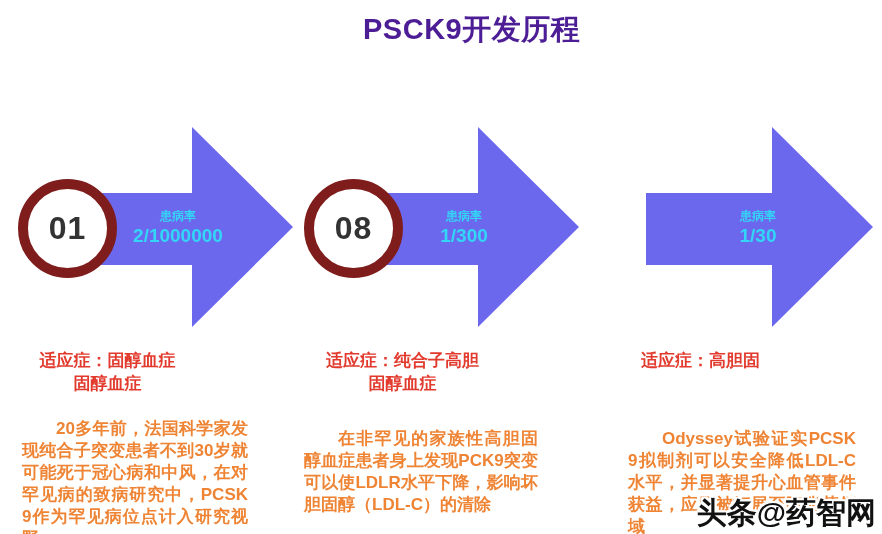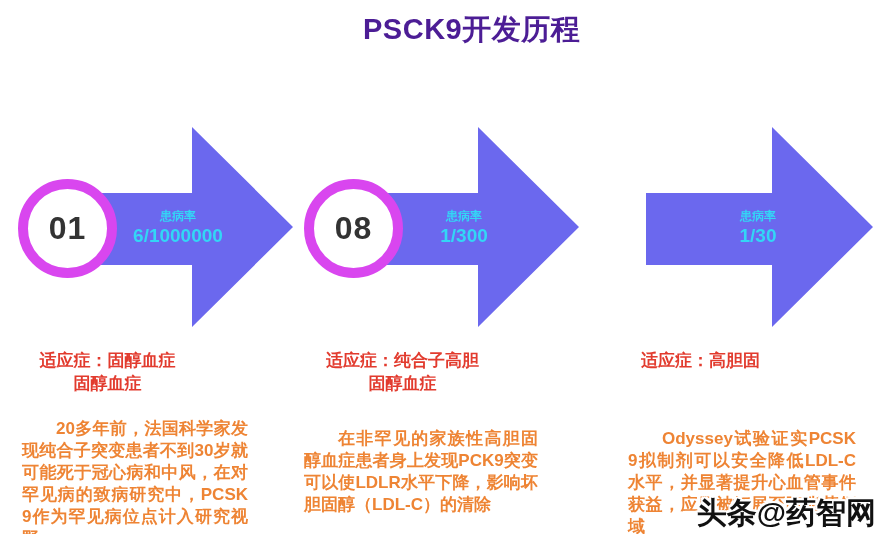--- a/index.html
+++ b/index.html
@@ -14,21 +14,21 @@
   }
   
   .step{position:absolute;top:125px;width:280px;height:205px;}
   .step-1{left:16px;}
   .step-2{left:302px;}
   .step-3{left:596px;}
   .arrow-svg{position:absolute;left:0;top:0;width:280px;height:205px;display:block;}
   .arrow-svg polygon{fill:#6b68ee;}
   .circle{
     position:absolute;left:2px;top:54px;width:79px;height:79px;
-    background:#ffffff;border:10px solid #d946ef;border-radius:50%;
+    background:#ffffff;border:10px solid #7f1d1d;border-radius:50%;
     display:flex;align-items:center;justify-content:center;text-align:center;
   }
   .circle span{
     font-size:32px;font-weight:bold;color:#333333;letter-spacing:1px;
   }
   .rate{
     position:absolute;left:92px;top:84px;width:140px;text-align:center;
     color:#33d6f6;line-height:1.25;
   }
   .rate-label{font-size:12px;font-weight:bold;}
@@ -67,21 +67,21 @@
 
   <div class="step step-1">
     <svg class="arrow-svg" viewBox="0 0 280 205" aria-hidden="true">
       <polygon points="50,68 176,68 176,2 277,102 176,202 176,140 50,140"></polygon>
     </svg>
     <div class="circle">
       <span>01</span>
     </div>
     <div class="rate">
       <div class="rate-label">患病率</div>
-      <div class="rate-value">6/1000000</div>
+      <div class="rate-value">2/1000000</div>
     </div>
   </div>
 
   <div class="step step-2">
     <svg class="arrow-svg" viewBox="0 0 280 205" aria-hidden="true">
       <polygon points="50,68 176,68 176,2 277,102 176,202 176,140 50,140"></polygon>
     </svg>
     <div class="circle">
       <span>08</span>
     </div>

